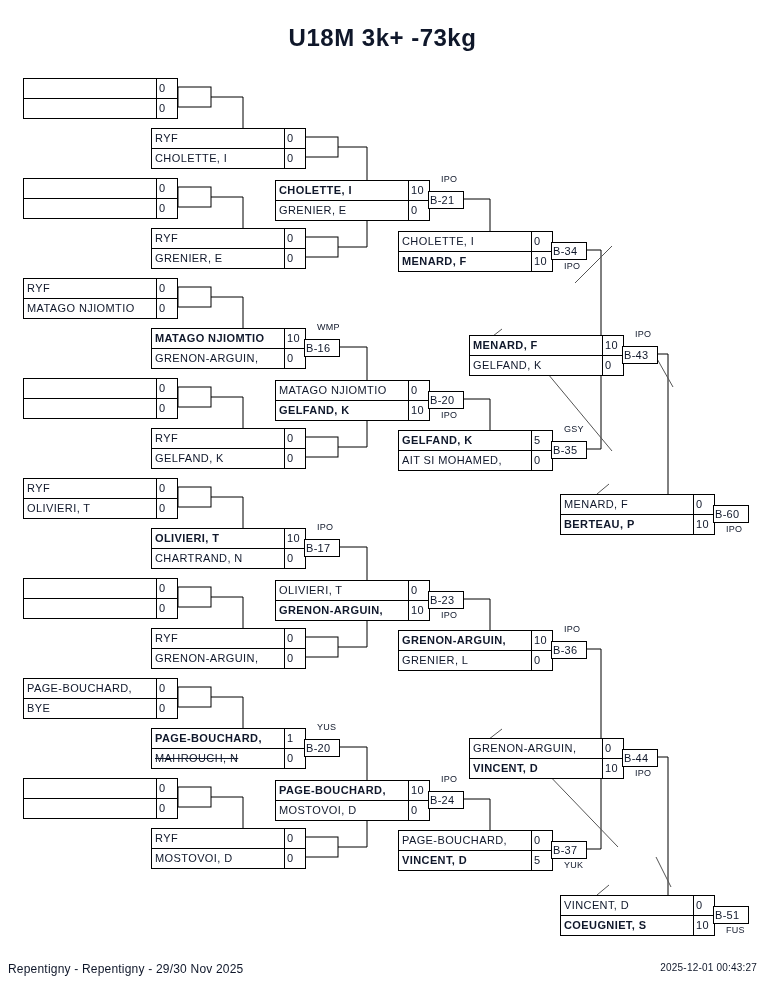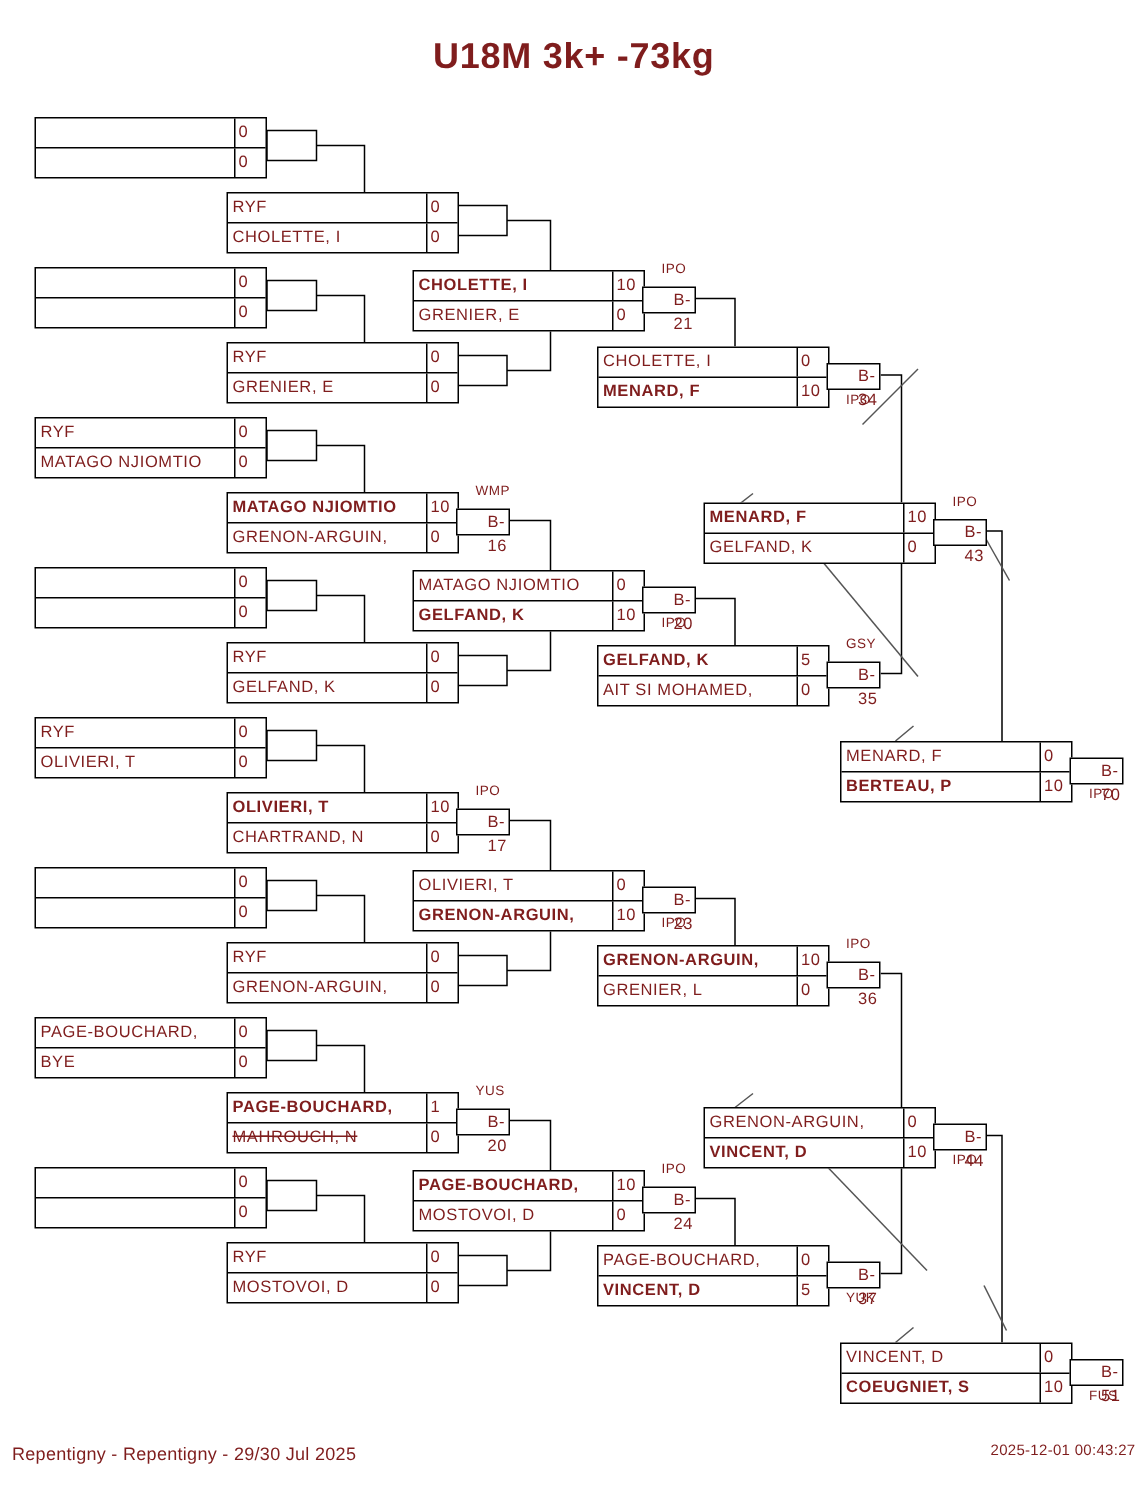--- a/index.html
+++ b/index.html
@@ -1,31 +1,31 @@
 <!DOCTYPE html>
 <html><head>
 <meta charset="utf-8">
 <style>
   html,body{margin:0;padding:0;background:#fff;}
   #sheet{position:relative;width:765px;height:990px;background:#fff;overflow:hidden;
-         font-family:"Liberation Sans", sans-serif;color:#7f1d1d;}
+         font-family:"Liberation Sans", sans-serif;color:#0f172a;}
   #title{position:absolute;top:24px;left:0;width:100%;text-align:center;
          font-size:24px;font-weight:bold;letter-spacing:0.5px;}
   #connectors{position:absolute;left:0;top:0;pointer-events:none;}
   .match-box{position:absolute;width:153px;background:#fff;border:1px solid #000;}
   .row{display:flex;height:19px;line-height:19px;font-size:11px;letter-spacing:0.4px;
        white-space:nowrap;}
   .row + .row{border-top:1px solid #000;}
   .name{flex:1;padding-left:3px;overflow:hidden;}
   .score{width:18px;border-left:1px solid #000;padding-left:2px;}
   .bold{font-weight:bold;}
   .strike{text-decoration:line-through;}
   .code-label{position:absolute;left:152px;top:10px;width:36px;height:18px;box-sizing:border-box;
               border:1px solid #000;background:#fff;font-size:11px;line-height:16px;
-              padding-left:20px;letter-spacing:0.3px;}
+              padding-left:1px;letter-spacing:0.3px;}
   .tag{position:absolute;left:165px;font-size:9px;letter-spacing:0.3px;white-space:nowrap;}
   .tag.above{top:-7px;}
   .tag.below{top:29px;}
   #footer-left{position:absolute;left:8px;top:962px;font-size:12px;letter-spacing:0.2px;}
   #footer-right{position:absolute;right:8px;top:962px;font-size:10px;letter-spacing:0.2px;}
 </style>
 </head>
 <body>
 
 <div id="sheet">
@@ -225,21 +225,21 @@
       </div>
       <div class="match-box" style="left: 560px; top: 494px;">
         <div class="row">
           <span class="name">MENARD, F</span>
           <span class="score">0</span>
         </div>
         <div class="row">
           <span class="name bold">BERTEAU, P</span>
           <span class="score">10</span>
         </div>
-        <div class="code-label">B-70</div>
+        <div class="code-label">B-60</div>
         <div class="tag below">IPO</div>
       </div>
       <div class="match-box" style="left: 23px; top: 478px;">
         <div class="row">
           <span class="name">RYF</span>
           <span class="score">0</span>
         </div>
         <div class="row">
           <span class="name">OLIVIERI, T</span>
           <span class="score">0</span>
@@ -385,15 +385,15 @@
           <span class="score">0</span>
         </div>
         <div class="row">
           <span class="name bold">COEUGNIET, S</span>
           <span class="score">10</span>
         </div>
         <div class="code-label">B-51</div>
         <div class="tag below">FUS</div>
       </div>
     </div>
-  <div id="footer-left">Repentigny - Repentigny - 29/30 Jul 2025</div>
+  <div id="footer-left">Repentigny - Repentigny - 29/30 Nov 2025</div>
   <div id="footer-right">2025-12-01 00:43:27</div>
 </div>
 
 </body></html>

